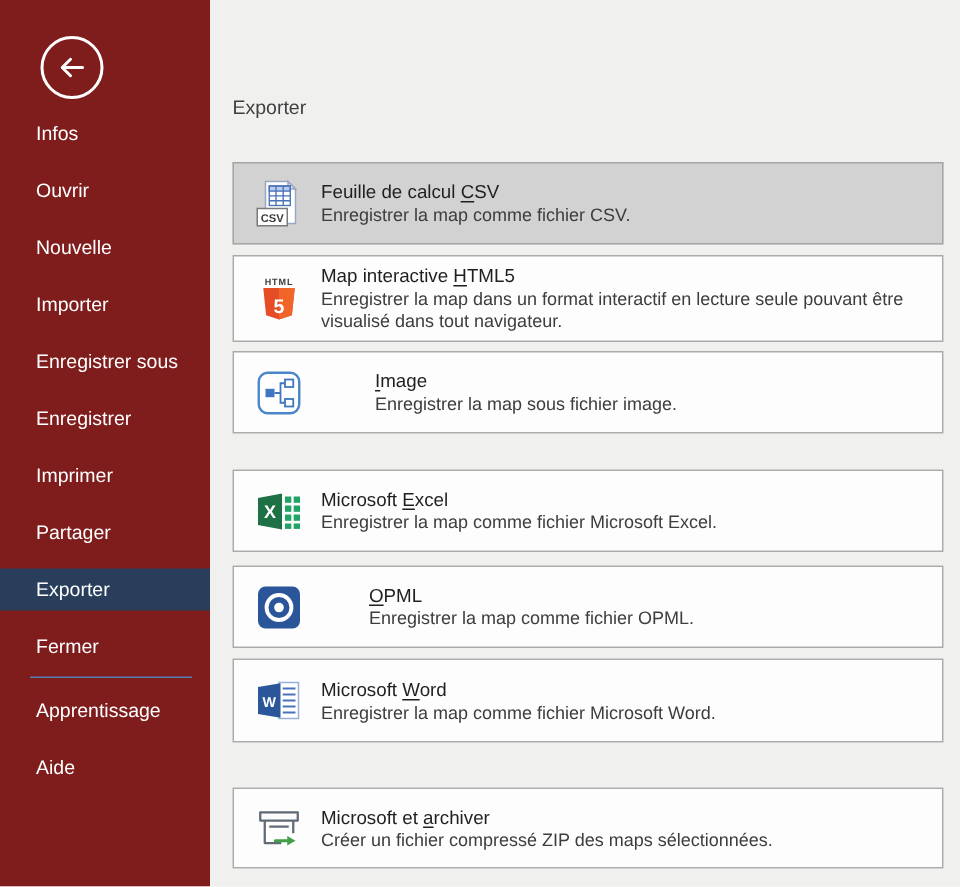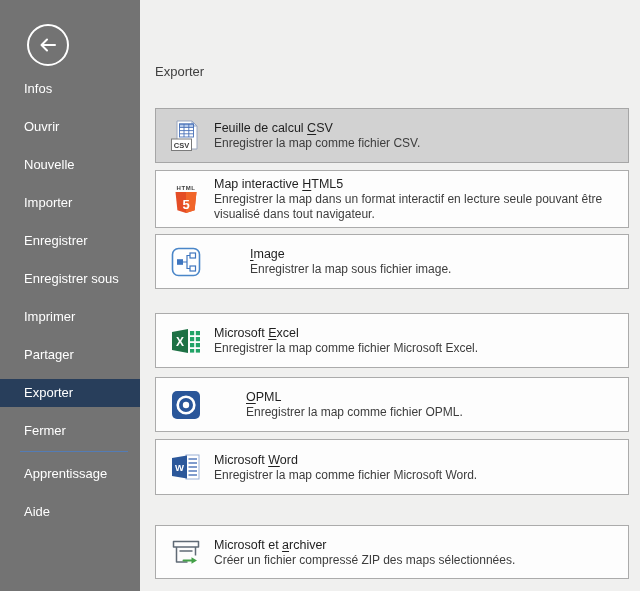--- a/index.html
+++ b/index.html
@@ -7,21 +7,21 @@
   body { font-family:"Liberation Sans", sans-serif; }
 
   .app {
     position:relative; width:640px; height:591px;
     background:#f0f0ef; overflow:hidden;
   }
 
   
   .sidebar {
     position:absolute; left:0; top:0; width:140px; height:591px;
-    background:#737373;
+    background:#7f1d1d;
   }
   .back-btn {
     position:absolute; left:27px; top:24px; width:42px; height:42px;
     border:2px solid #ffffff; border-radius:50%;
     display:flex; align-items:center; justify-content:center;
     cursor:pointer;
   }
   .back-btn svg { display:block; }
   .nav { position:absolute; left:0; top:0; width:140px; }
   .nav-item {
@@ -78,22 +78,22 @@
           <polyline points="11,6.5 5.5,12 11,17.5"></polyline>
         </g>
       </svg>
     </div>
 
     <div class="nav">
       <div class="nav-item">Infos</div>
       <div class="nav-item">Ouvrir</div>
       <div class="nav-item">Nouvelle</div>
       <div class="nav-item">Importer</div>
+      <div class="nav-item">Enregistrer sous</div>
       <div class="nav-item">Enregistrer</div>
-      <div class="nav-item">Enregistrer sous</div>
       <div class="nav-item">Imprimer</div>
       <div class="nav-item">Partager</div>
       <div class="nav-item selected">Exporter</div>
       <div class="nav-item">Fermer</div>
       <div class="nav-divider"></div>
       <div class="nav-item after-divider">Apprentissage</div>
       <div class="nav-item">Aide</div>
     </div>
   </div>
 

